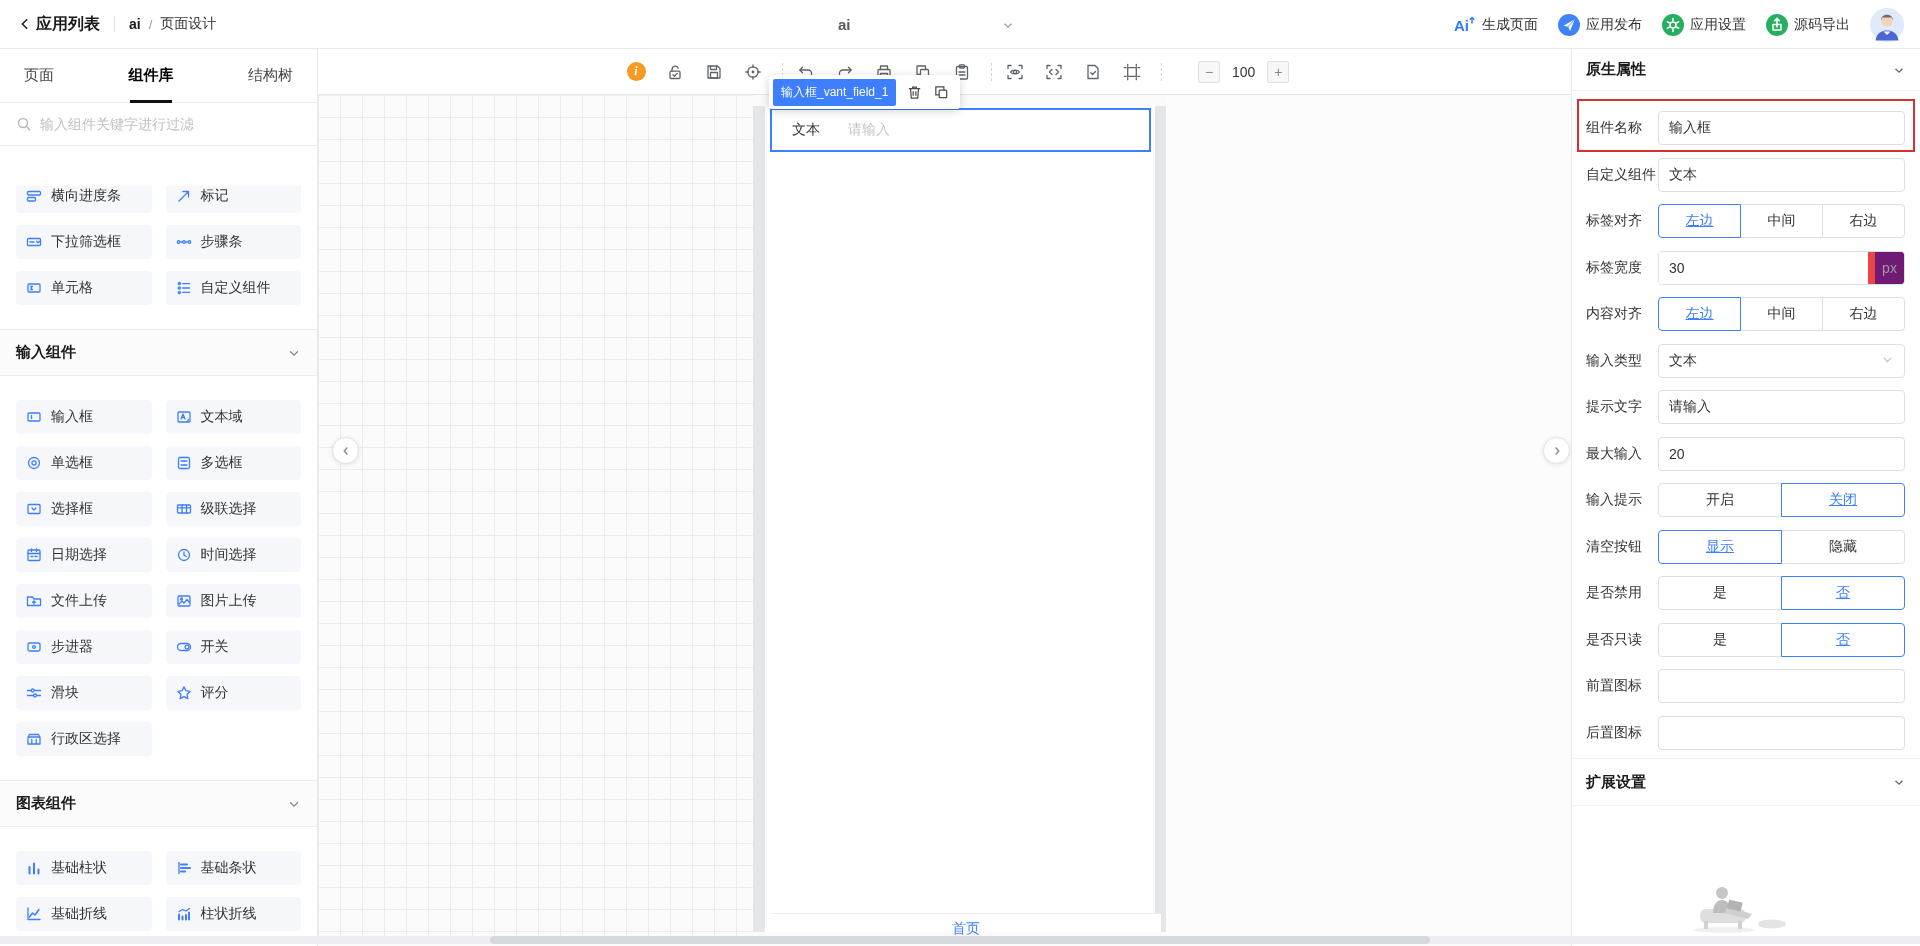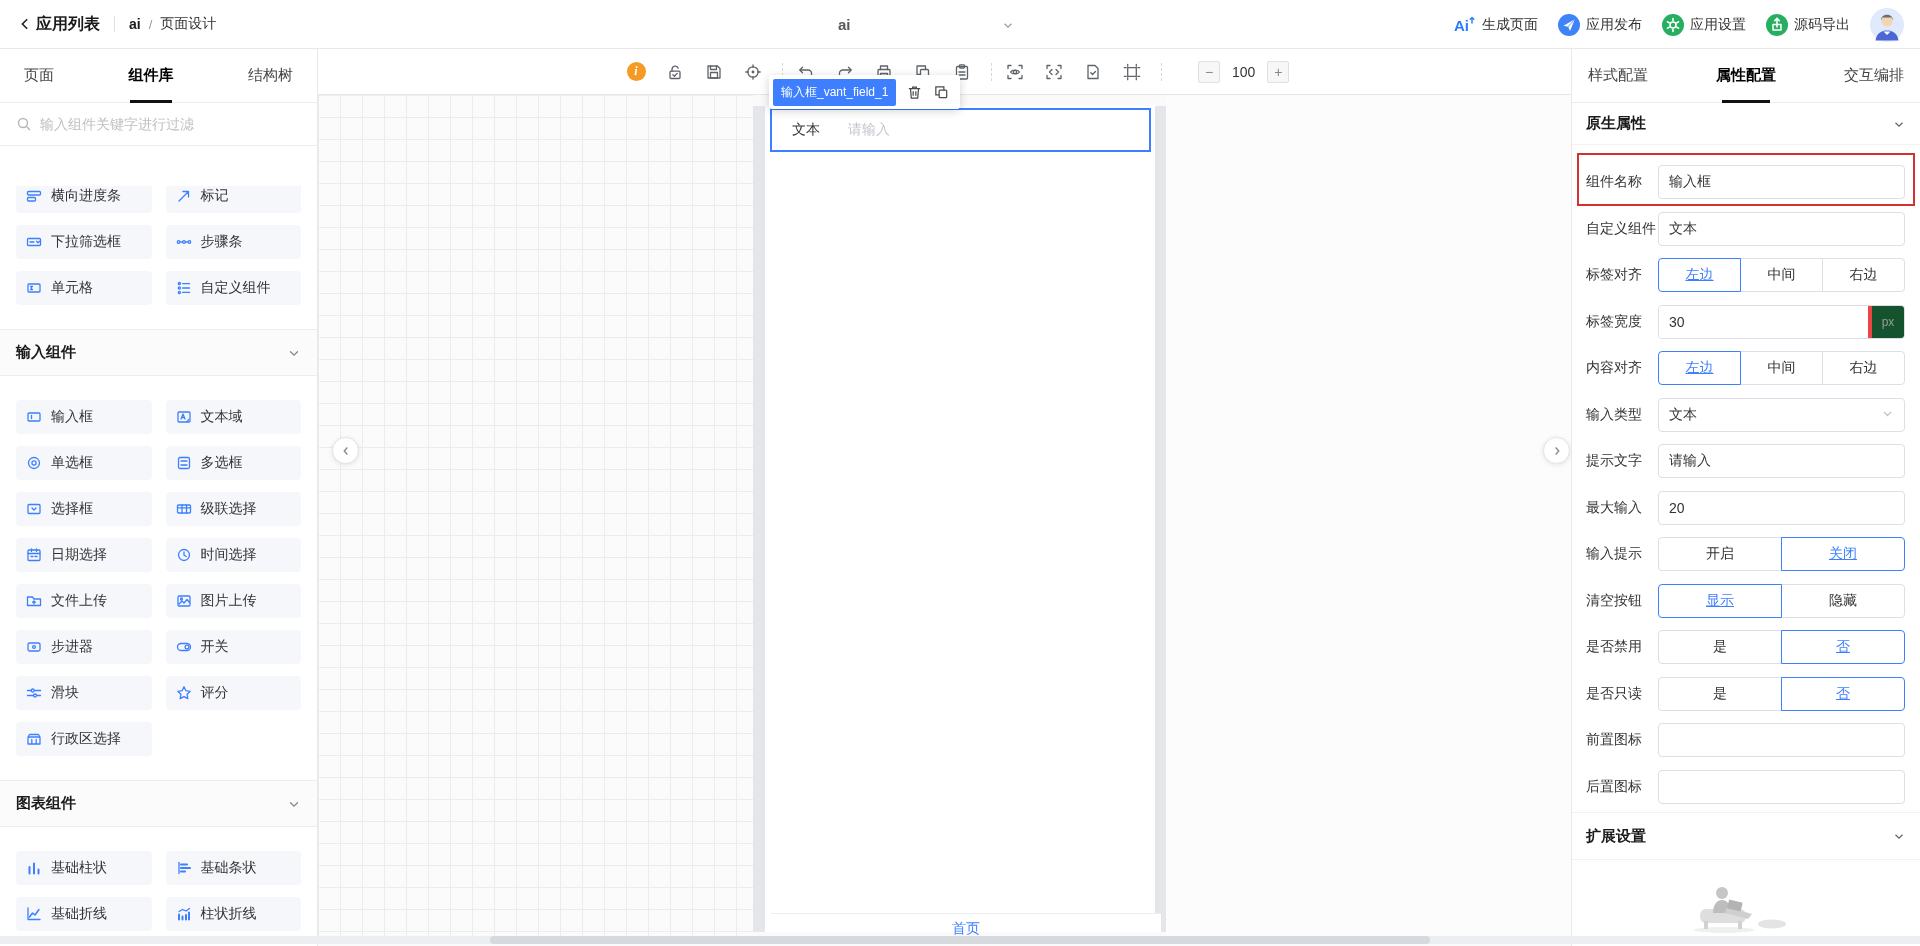--- a/index.html
+++ b/index.html
@@ -113,22 +113,22 @@
   .prows { margin-top:14px; padding:0 15px 0 14px; }
   .prow { height:46.5px; display:flex; align-items:center; position:relative; }
   .plabel { width:72px; flex-shrink:0; font-size:14px; color:#333; }
   .pctrl { flex:1; height:34px; display:flex; }
   .hl-box { position:absolute; left:-9px; right:-10px; top:-6px; bottom:0px;
     border:2px solid #d43030; pointer-events:none; z-index:5; }
   .pinput { width:100%; height:34px; border:1px solid #dcdfe6; border-radius:4px; outline:0;
     padding:0 10px; font-size:14px; color:#333; font-family:inherit; background:#fff; }
   .sufwrap { width:100%; height:34px; border:1px solid #dcdfe6; border-radius:4px; display:flex; overflow:hidden; }
   .sufwrap input { border:0; outline:0; flex:1; padding:0 10px; font-size:14px; color:#333; font-family:inherit; min-width:0; }
-  .suffix { width:36px; border-left:4px solid #ef4444; background:#14532d; color:#9a9a9a;
-    font-size:12px; display:flex; align-items:center; justify-content:center; }
+  .suffix { width:36px; border-left:7px solid #ef4444; background:#701a75; color:#9a9a9a;
+    font-size:14px; display:flex; align-items:center; justify-content:center; }
   .pselect { width:100%; height:34px; border:1px solid #dcdfe6; border-radius:4px; display:flex;
     align-items:center; justify-content:space-between; padding:0 10px; font-size:14px; color:#333;
     cursor:pointer; background:#fff; }
   .pselect .chev { color:#bfc4cc; }
   .seg { width:100%; display:flex; }
   .seg-opt { flex:1; height:34px; border:1px solid #dcdfe6; margin-left:-1px; background:#fff;
     display:flex; align-items:center; justify-content:center; font-size:14px; color:#303133;
     cursor:pointer; position:relative; }
   .seg-opt:first-child { margin-left:0; border-radius:4px 0 0 4px; }
   .seg-opt:last-child { border-radius:0 4px 4px 0; }
@@ -659,25 +659,20 @@
         </svg>
     </div>
     <div class="panel-toggle tright">
       <svg width="14" height="14" viewBox="0 0 16 16" fill="none" stroke="currentColor" stroke-width="1.6">
           <path d="M6.5 4 L10 8 l-3.5 4"></path>
         </svg>
     </div>
   </div>
 
   <div class="rpanel">
-    <div class="rtabs">
-      <span class="rtab">样式配置</span>
-      <span class="rtab active">属性配置</span>
-      <span class="rtab">交互编排</span>
-    </div>
     <div class="rsection">
       <span class="stitle">原生属性</span>
       <span class="icn chev" style="color:#666;">
         <svg width="14" height="14" viewBox="0 0 16 16" fill="none" stroke="currentColor" stroke-width="1.5">
             <path d="M4 6.5 l4 4 4-4"></path>
           </svg>
       </span>
     </div>
     <div class="prows" id="prop-fields">
         <div class="prow">

